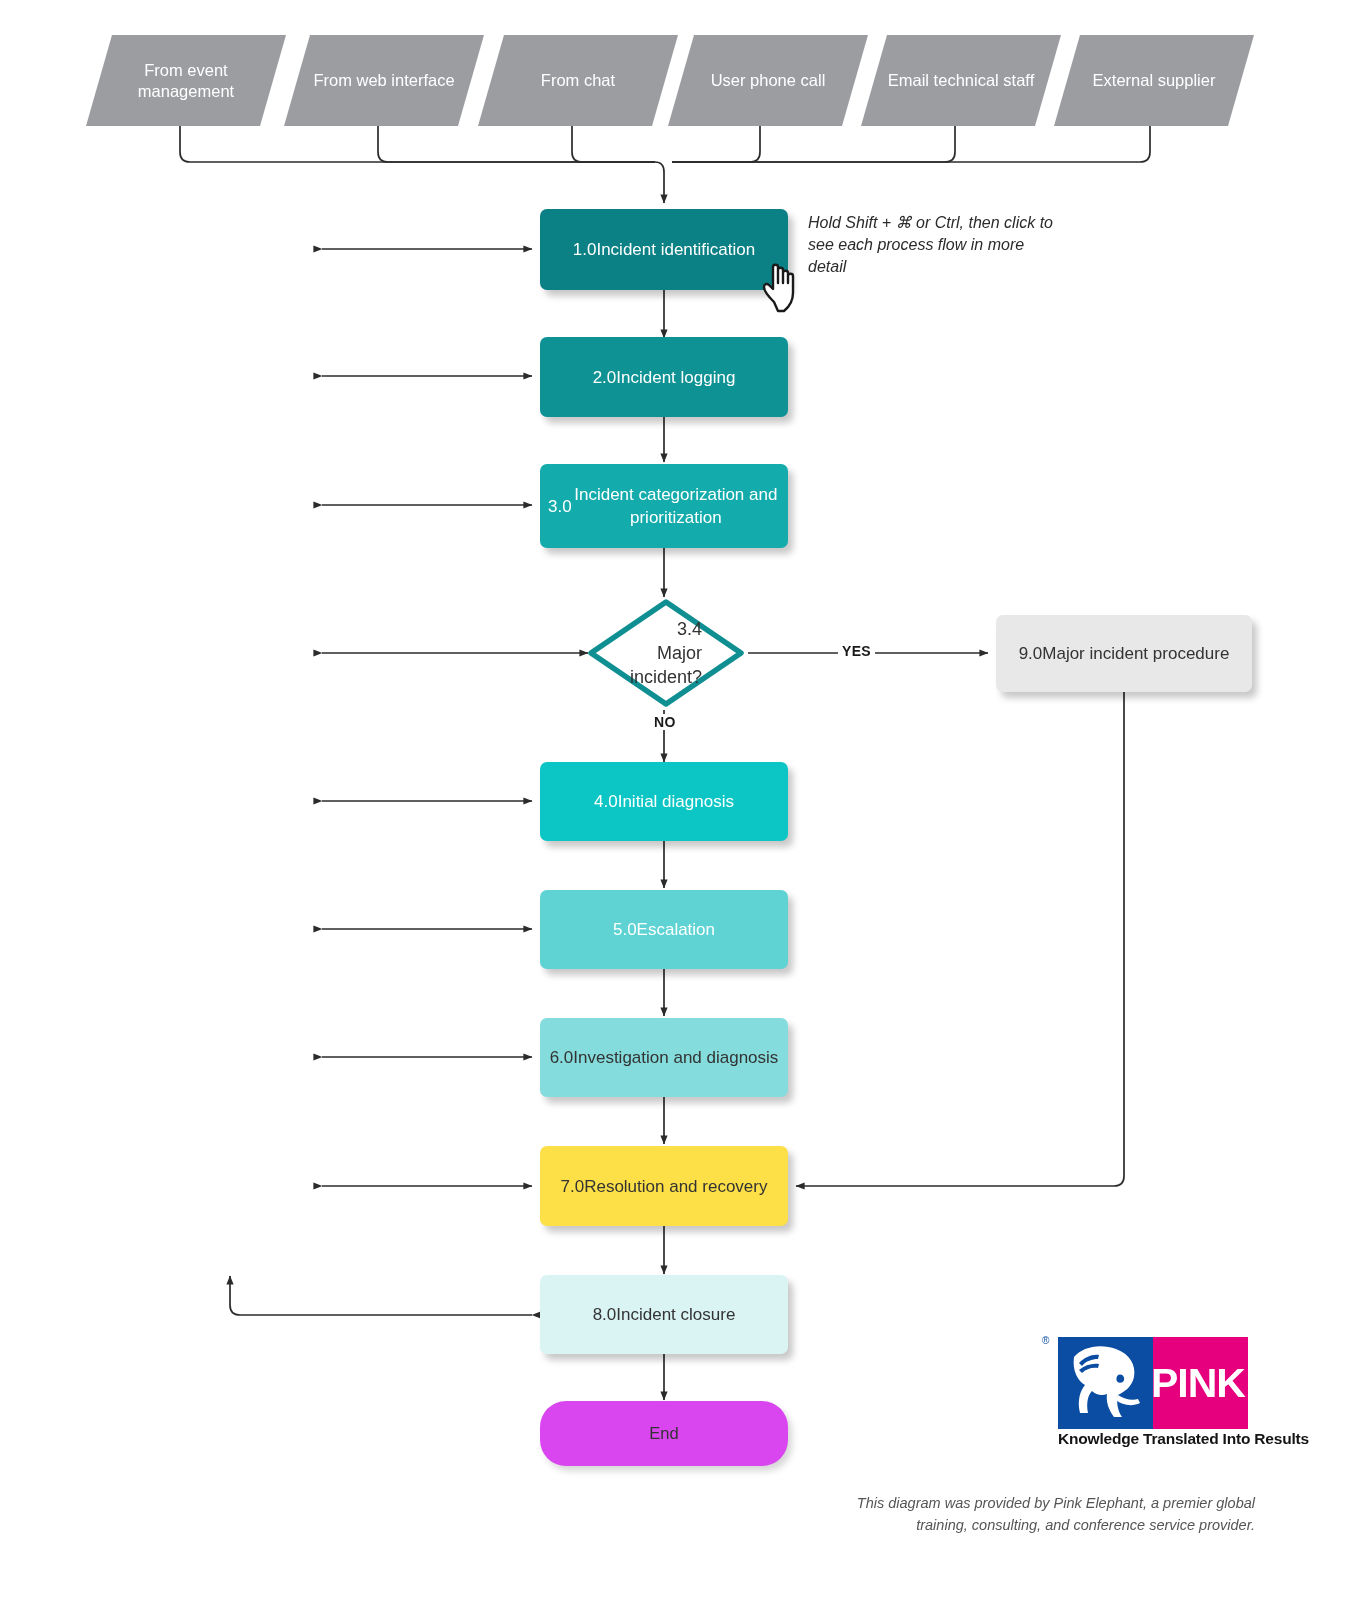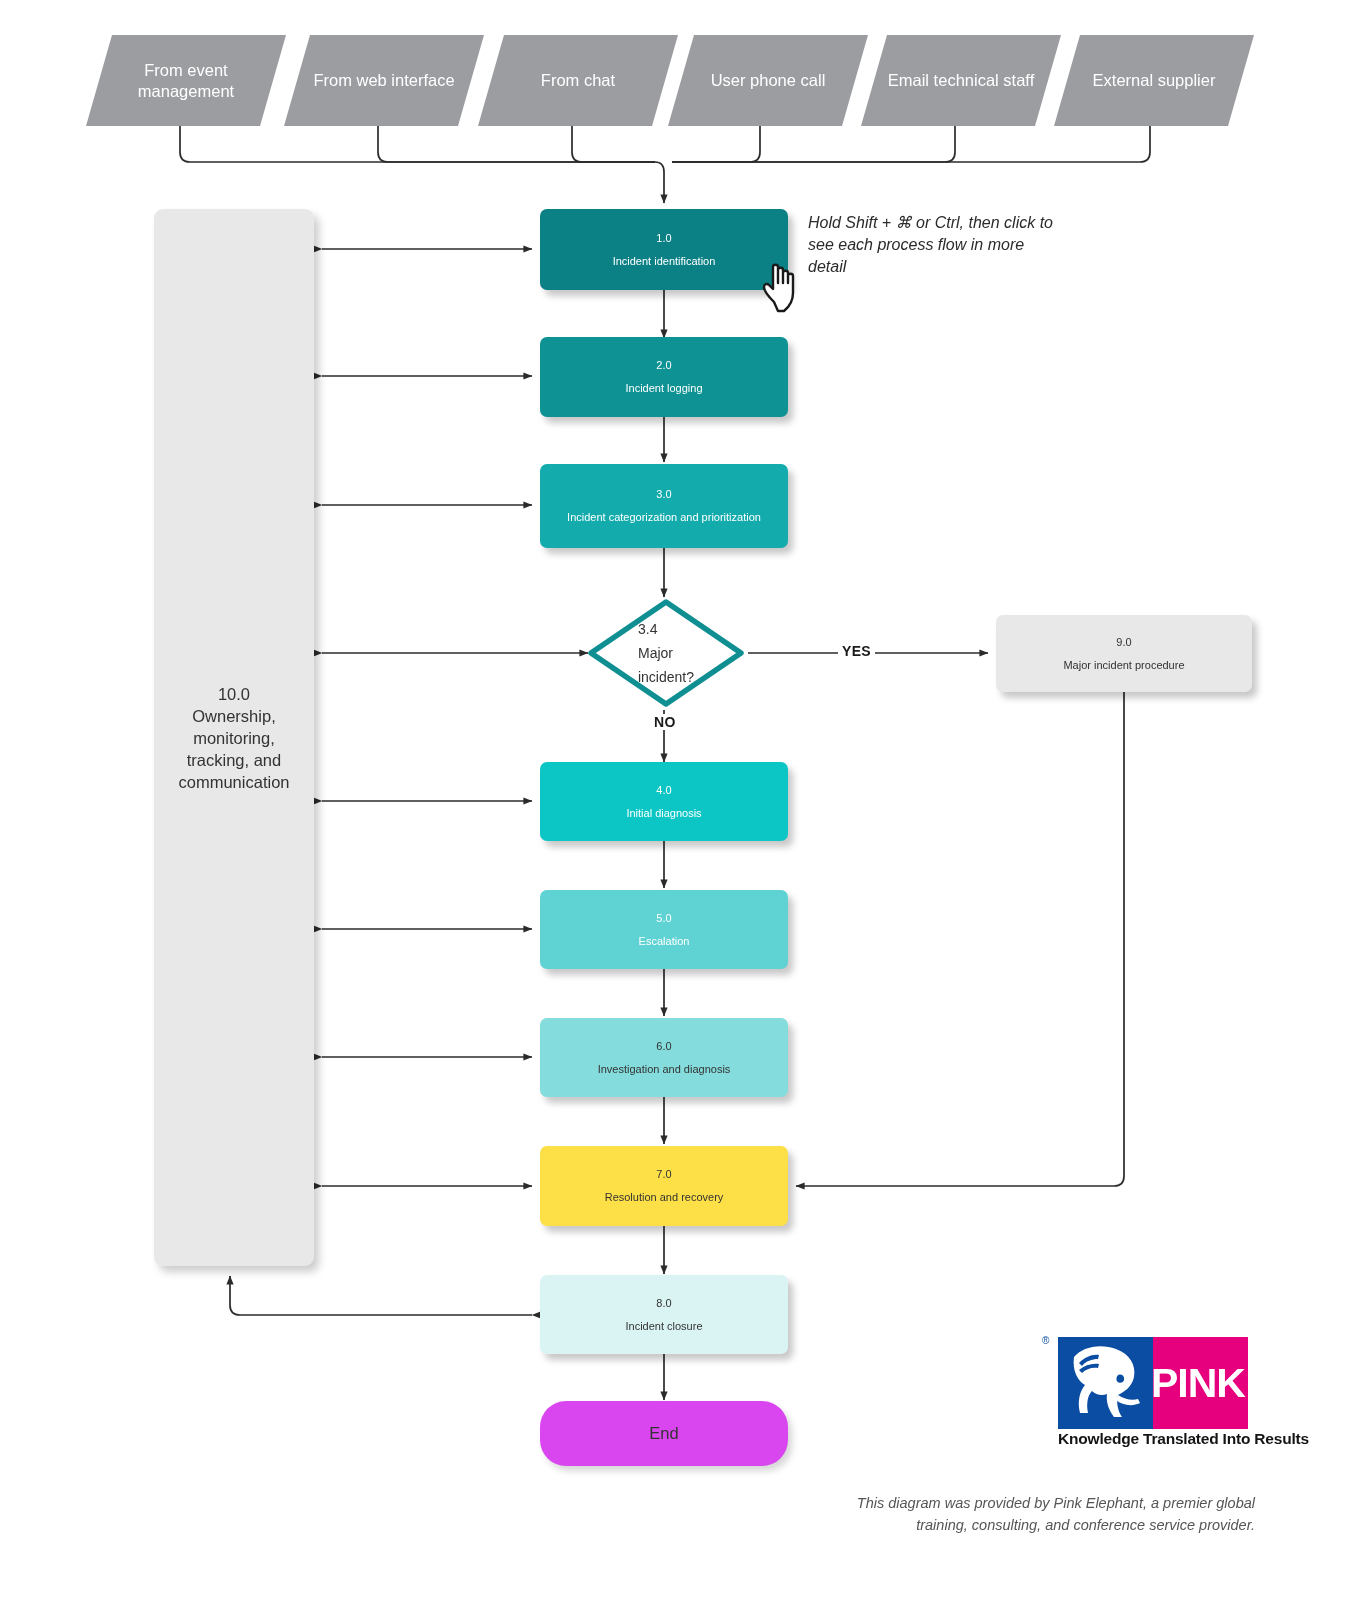--- a/index.html
+++ b/index.html
@@ -36,43 +36,42 @@
     padding: 4px 10px;
     -webkit-clip-path: polygon(13% 0, 100% 0, 87% 100%, 0 100%);
     clip-path: polygon(13% 0, 100% 0, 87% 100%, 0 100%);
   }
 
   
   .node {
     position: absolute;
     border-radius: 7px;
     display: flex;
-    flex-direction: column;
     align-items: center;
     justify-content: center;
     text-align: center;
-    font-size: 11px;
+    font-size: 17px;
     line-height: 23px;
     box-shadow: 5px 6px 7px rgba(0,0,0,0.22);
   }
   .node .num { display: block; }
   .node .ttl { display: block; }
 
   
   .diamond-wrap {
     position: absolute;
     display: flex;
     align-items: center;
     justify-content: center;
   }
   .diamond-wrap svg { position: absolute; left: 0; top: 0; }
   .diamond-text {
     position: relative;
-    text-align: left;
-    font-size: 14px;
+    text-align: right;
+    font-size: 18px;
     line-height: 24px;
     color: #333333;
     z-index: 2;
   }
 
   
   .sidebar {
     position: absolute;
     background: #e8e8e8;
     border-radius: 9px;
@@ -233,29 +232,20 @@
   <div class="src" style="left:668px; top:35px; width:200px; height:91px;">
     <span>User phone call</span>
   </div>
   <div class="src" style="left:861px; top:35px; width:200px; height:91px;">
     <span>Email technical staff</span>
   </div>
   <div class="src" style="left:1054px; top:35px; width:200px; height:91px;">
     <span>External supplier</span>
   </div>
 
-  <div class="sidebar" style="left:154px; top:209px; width:160px; height:1057px;">
-    <div>
-      <div>10.0</div>
-      <div>Ownership,</div>
-      <div>monitoring,</div>
-      <div>tracking, and</div>
-      <div>communication</div>
-    </div>
-  </div>
 
   <div class="node" style="left:540px; top:209px; width:248px; height:81px; background:#0b8185; color:#ffffff;">
     <span class="num">1.0</span>
     <span class="ttl">Incident identification</span>
   </div>
 
   <div class="node" style="left:540px; top:337px; width:248px; height:80px; background:#0f9294; color:#ffffff;">
     <span class="num">2.0</span>
     <span class="ttl">Incident logging</span>
   </div>

